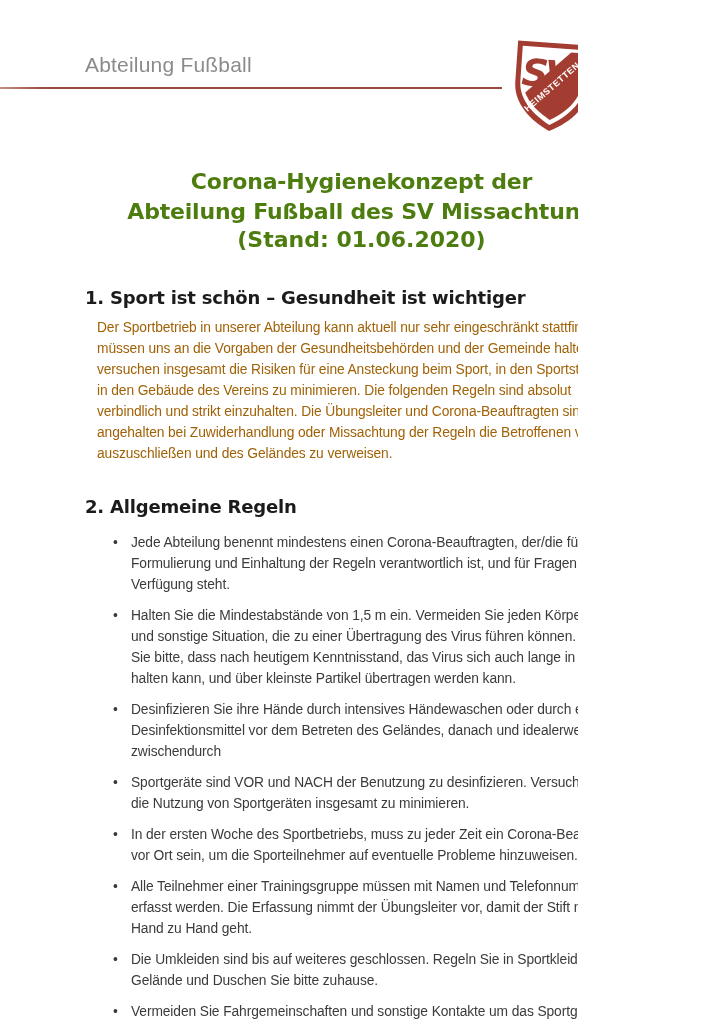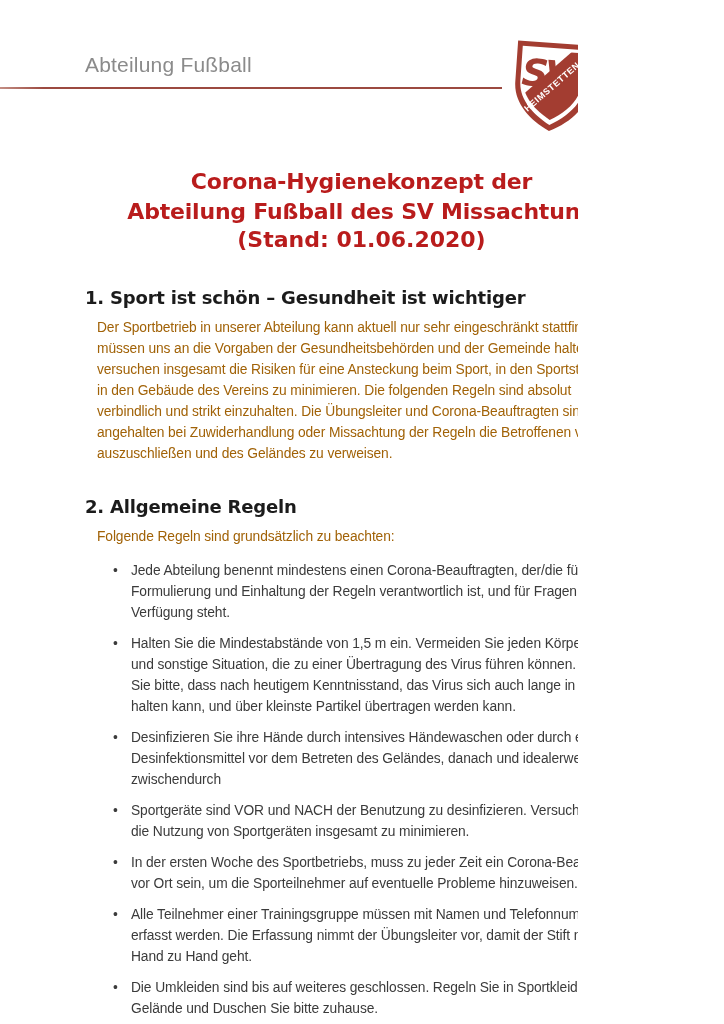--- a/index.html
+++ b/index.html
@@ -20,21 +20,21 @@
   }
   .logo{
     position:absolute;left:502px;top:37px;width:100px;height:97px;
     background:#ffffff;
   }
   .logo svg{display:block;width:100px;height:97px;}
   
   .content{position:absolute;left:85px;top:150px;width:553px;color:#1b1b1b;}
   .title{
     text-align:center;margin-top:17px;
-    font-family:"DejaVu Sans",sans-serif;font-weight:bold;color:#b91c1c;
+    font-family:"DejaVu Sans",sans-serif;font-weight:bold;color:#4d7c0f;
   }
   .title-main{font-size:22px;line-height:30px;letter-spacing:-.2px;}
   .title-sub{font-size:22px;line-height:26px;margin-top:0;}
   .h2{
     font-family:"DejaVu Sans",sans-serif;font-weight:bold;
     font-size:18px;line-height:25px;letter-spacing:-.2px;
     margin:32px 0 0 0;color:#1b1b1b;
   }
   .h2.second{margin-top:30px;}
   .bodytext{
@@ -85,21 +85,20 @@
     <div class="title">
       <div class="title-main">Corona-Hygienekonzept der</div>
       <div class="title-main">Abteilung Fußball des SV Missachtung</div>
       <div class="title-sub">(Stand: 01.06.2020)</div>
     </div>
 
     <div class="h2">1. Sport ist schön – Gesundheit ist wichtiger</div>
     <p class="bodytext">Der Sportbetrieb in unserer Abteilung kann aktuell nur sehr eingeschränkt stattfinden. Wir müssen uns an die Vorgaben der Gesundheitsbehörden und der Gemeinde halten und versuchen insgesamt die Risiken für eine Ansteckung beim Sport, in den Sportstätten und in den Gebäude des Vereins zu minimieren. Die folgenden Regeln sind absolut verbindlich und strikt einzuhalten. Die Übungsleiter und Corona-Beauftragten sind angehalten bei Zuwiderhandlung oder Missachtung der Regeln die Betroffenen vom Sport auszuschließen und des Geländes zu verweisen.</p>
 
     <div class="h2 second">2. Allgemeine Regeln</div>
-    <p class="bodytext">Folgende Regeln sind grundsätzlich zu beachten:</p>
 
     <ul class="rules">
       <li>
         <span class="marker">•</span>
         <span>Jede Abteilung benennt mindestens einen Corona-Beauftragten, der/die für die Formulierung und Einhaltung der Regeln verantwortlich ist, und für Fragen zur Verfügung steht.</span>
       </li>
       <li>
         <span class="marker">•</span>
         <span>Halten Sie die Mindestabstände von 1,5 m ein. Vermeiden Sie jeden Körperkontakt und sonstige Situation, die zu einer Übertragung des Virus führen können. Beachten Sie bitte, dass nach heutigem Kenntnisstand, das Virus sich auch lange in der Luft halten kann, und über kleinste Partikel übertragen werden kann.</span>
       </li>

